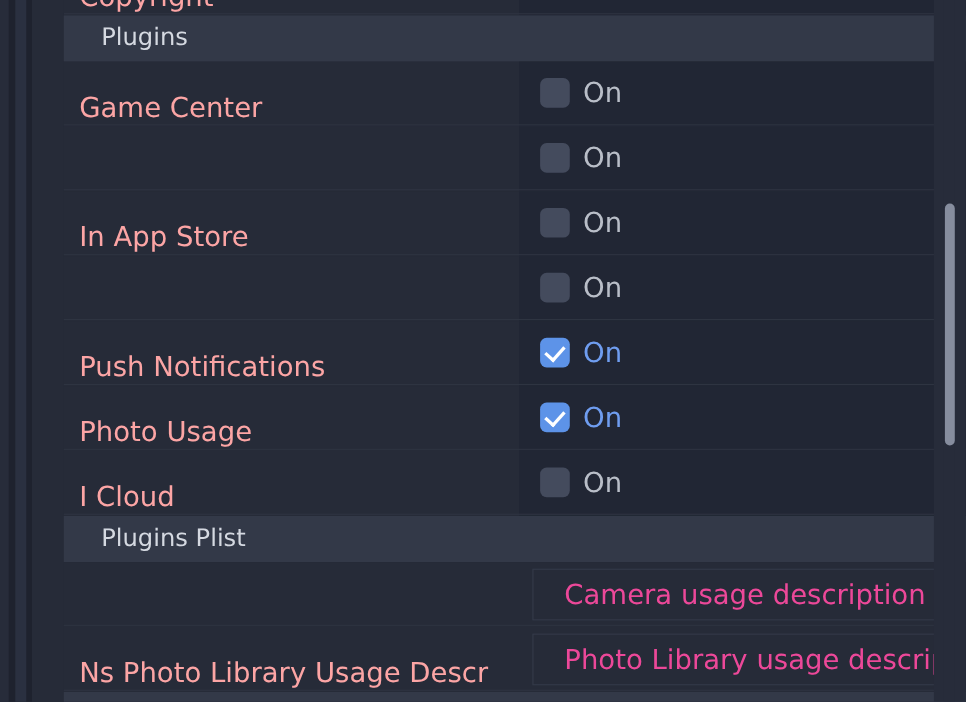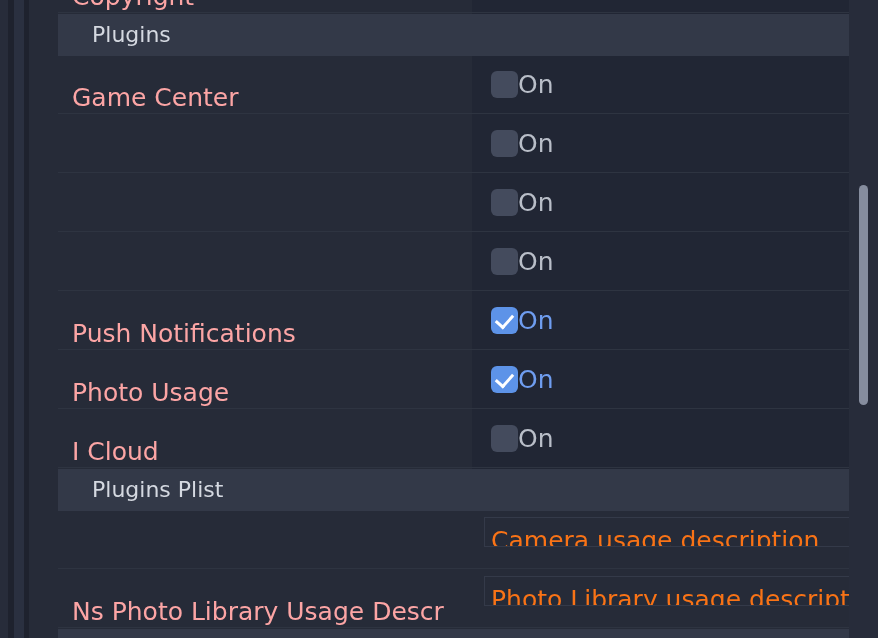--- a/index.html
+++ b/index.html
@@ -84,20 +84,21 @@
   .row.bool .value-cell {
     background: #212634;
   }
 
   .chk-wrap {
     position: absolute;
     left: 19px;
     top: 15px;
     display: flex;
     align-items: center;
+    gap: 12px;
   }
   .chkbox {
     width: 27px;
     height: 27px;
     border-radius: 6px;
     background: #444b5d;
     position: relative;
     flex: none;
   }
   .chkbox.on {
@@ -125,28 +126,28 @@
 
   
   .row.text .value-cell {
     background: transparent;
   }
   .txtfield {
     position: absolute;
     left: 12px;
     top: 6px;
     width: 392px;
-    height: 30px;
+    height: 47px;
     box-sizing: border-box;
     background: #21263400;
     border: 1px solid #343a49;
-    color: #f97316;
+    color: #ec4899;
     font-size: 25px;
     line-height: 45px;
-    padding-left: 6px;
+    padding-left: 28px;
     white-space: nowrap;
     overflow: hidden;
   }
 
   
   .section {
     position: relative;
     box-sizing: border-box;
     width: 820px;
     height: 42px;
@@ -247,20 +248,21 @@
         </div>
         <div class="row bool">
           <div class="value-cell">
             <div class="chk-wrap">
               <div class="chkbox"></div>
               <span class="chk-text">On</span>
             </div>
           </div>
         </div>
         <div class="row bool">
+          <div class="prop-label">In App Store</div>
           <div class="value-cell">
             <div class="chk-wrap">
               <div class="chkbox"></div>
               <span class="chk-text">On</span>
             </div>
           </div>
         </div>
         <div class="row bool">
           <div class="value-cell">
             <div class="chk-wrap">

